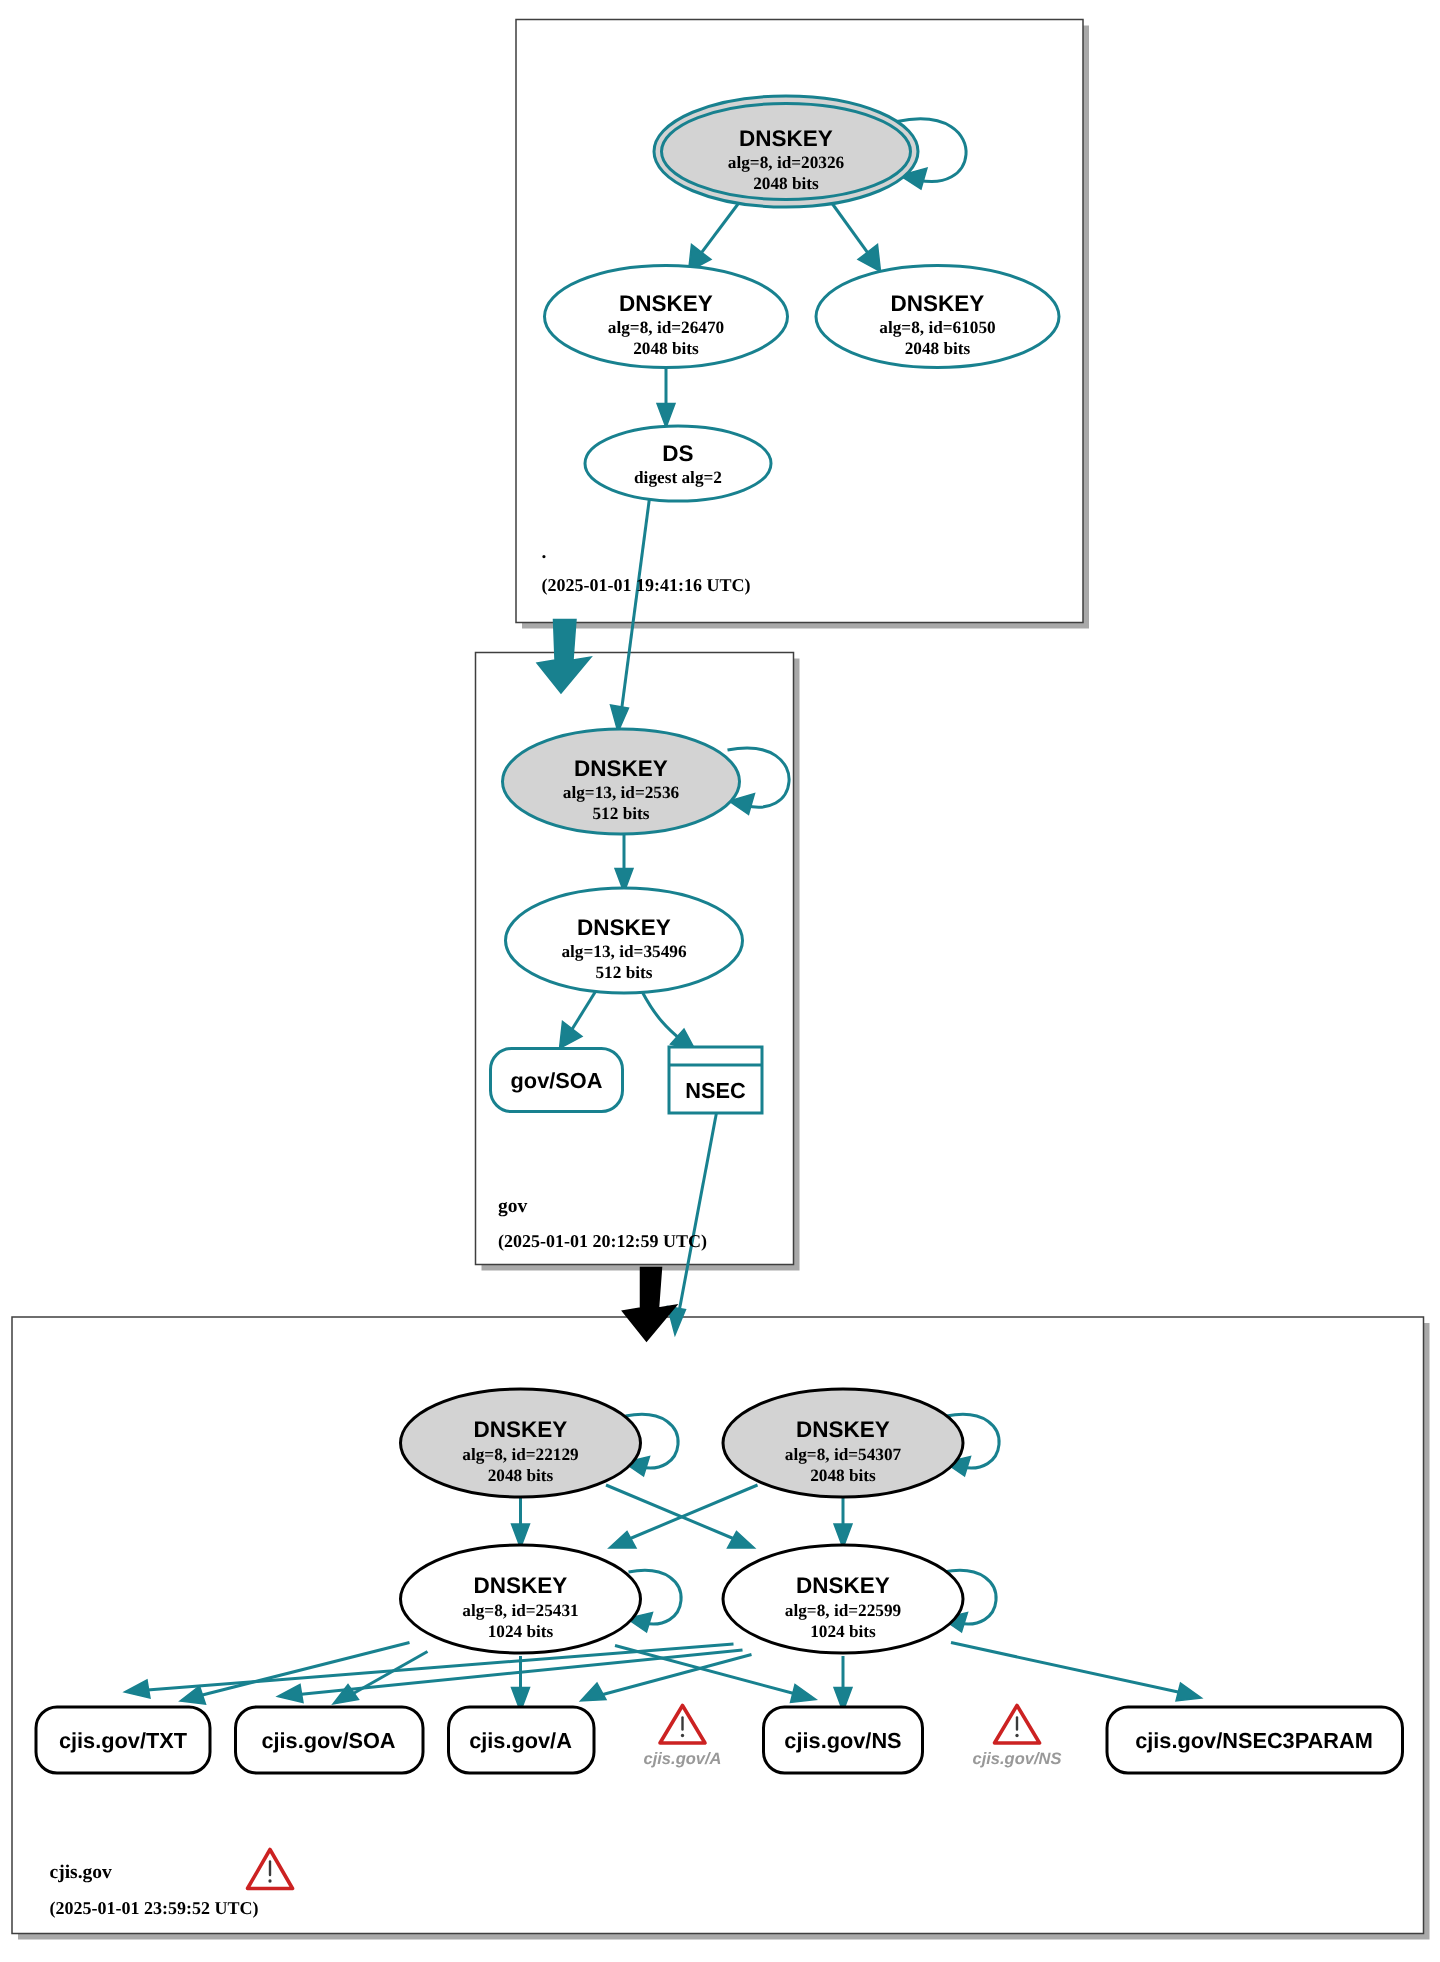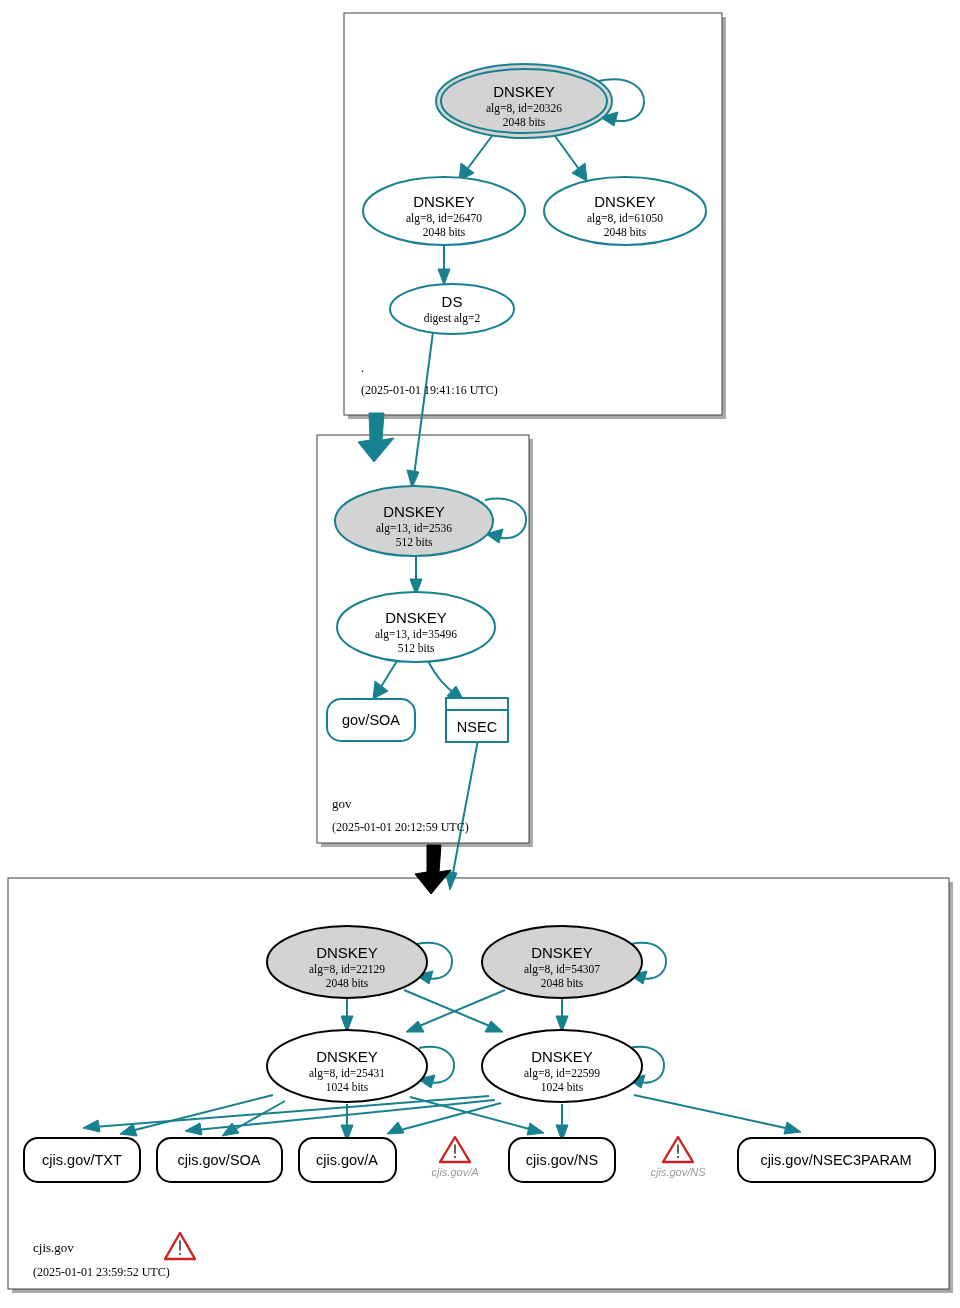--- a/index.html
+++ b/index.html
@@ -12,20 +12,21 @@
     height: 1308px;
     position: relative;
     overflow: hidden;
     font-family: "Liberation Sans", sans-serif;
   }
   #stage {
     position: absolute;
     left: 0; top: 0;
     width: 960px;
     height: 1065px;
+    font-weight: bold;
   }
   svg#graph {
     position: absolute;
     left: 0; top: 0;
     width: 960px;
     height: 1308px;
   }
   .zone-box {
     fill: #ffffff;
     stroke: #3f3f3f;

